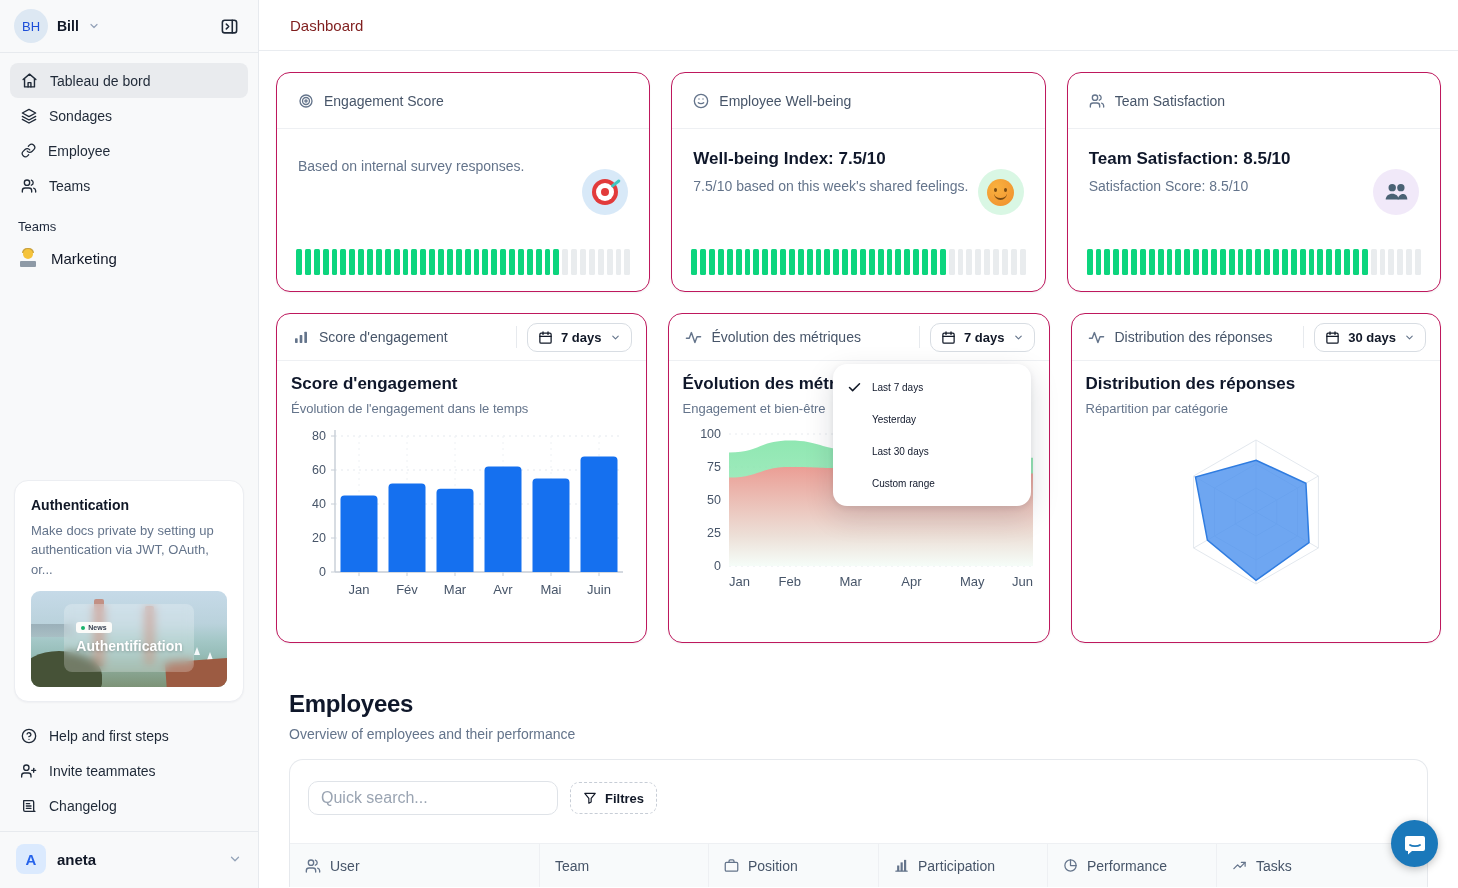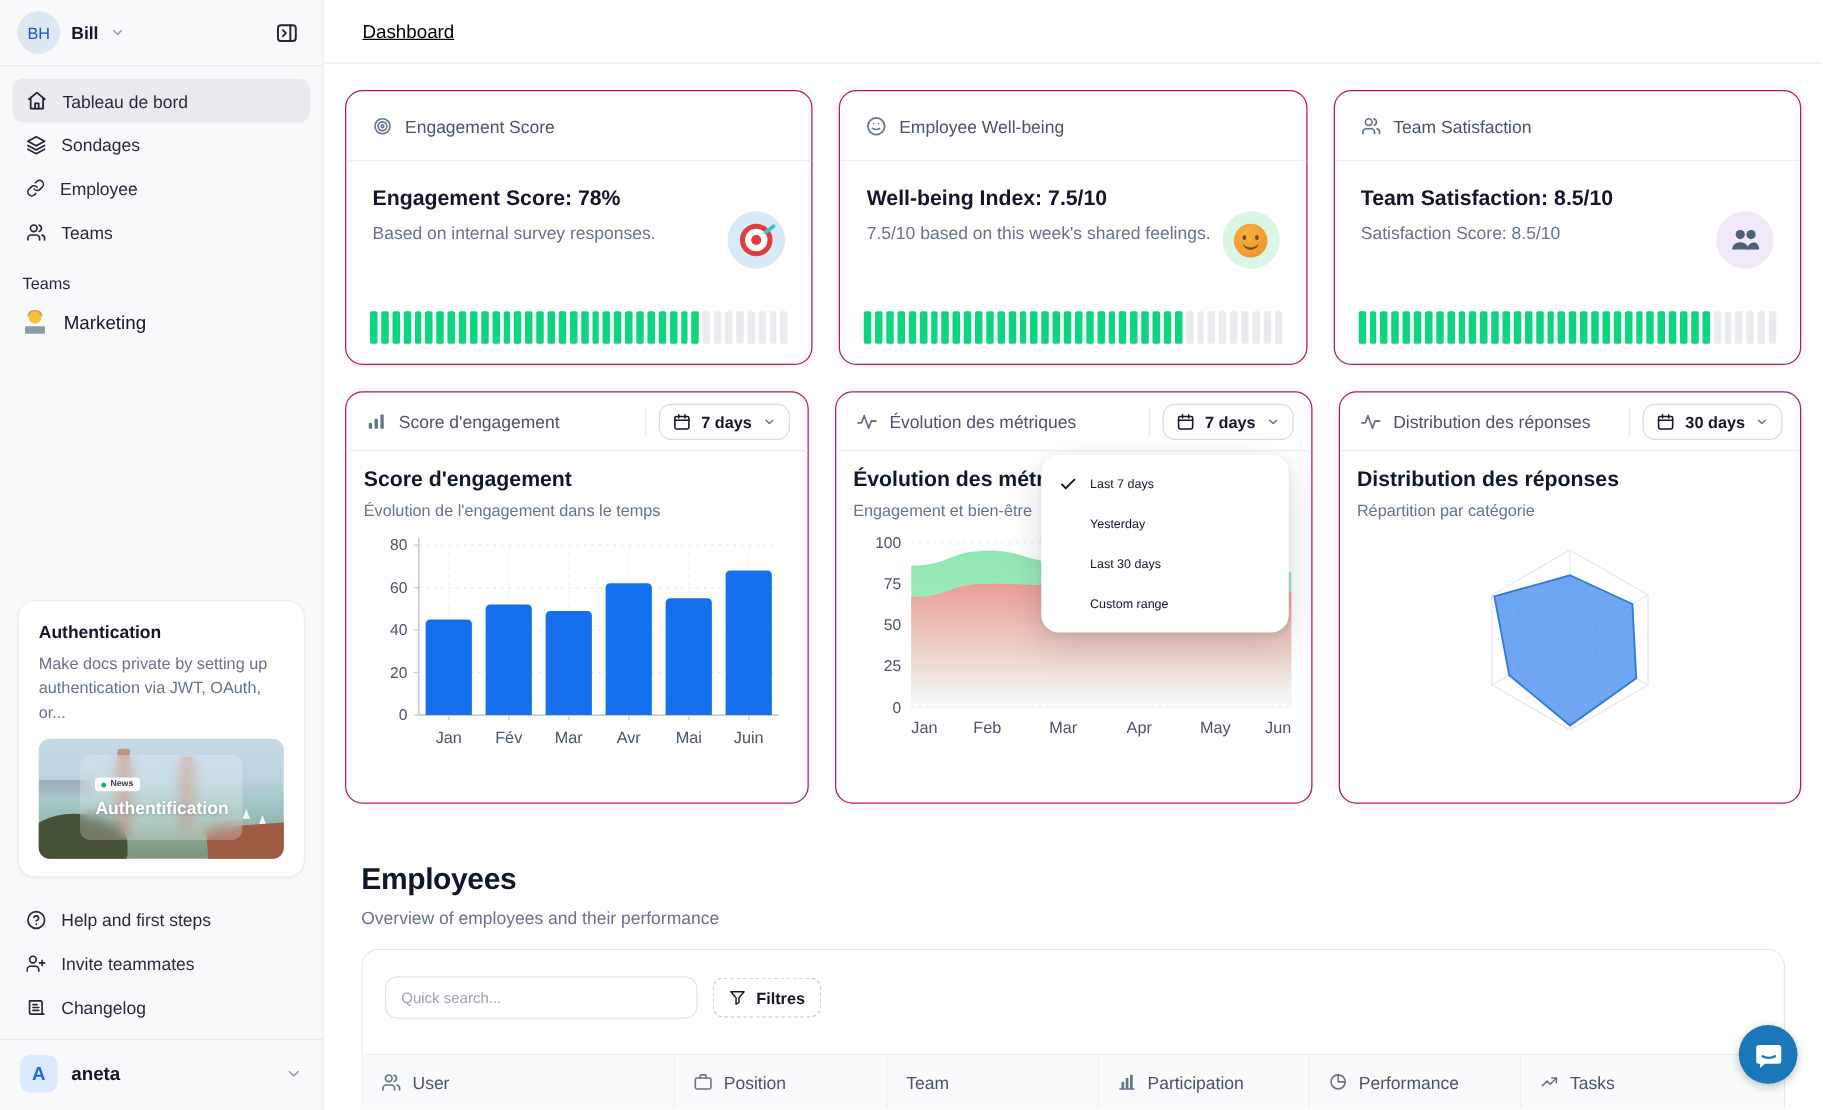--- a/index.html
+++ b/index.html
@@ -46,21 +46,21 @@
 
   .sb-footer-nav { padding:6px 10px 8px 10px; }
   .sb-account { display:flex; align-items:center; gap:11px; padding:12px 16px 14px 16px; border-top:1px solid #e7eaee; }
   .avatar-square { width:30px; height:30px; border-radius:8px; background:#dbeafe; color:#2563eb; font-weight:bold; font-size:15px; display:flex; align-items:center; justify-content:center; }
   .sb-account-name { font-size:15px; font-weight:bold; color:#111827; }
   .sb-account .chev { margin-left:auto; }
 
   
   .main { flex:1; display:flex; flex-direction:column; height:100%; overflow:hidden; background:#fff; }
   .main-header { height:51px; min-height:51px; border-bottom:1px solid #e9ecf0; display:flex; align-items:center; padding-left:31px; }
-  .main-title { font-size:15px; color:#000000;text-decoration:underline; }
+  .main-title { font-size:15px; color:#7f1d1d; }
   .content { flex:1; padding:0 17px; overflow:hidden; }
 
   .cards-row { display:flex; gap:21px; margin-top:21px; }
   .card { flex:1; background:#fff; border:1px solid #be185d; border-radius:14px; box-shadow:0 1px 2px rgba(15,23,42,.05); position:relative; }
   .stat-card { height:220px; }
   .card-head { display:flex; align-items:center; gap:10px; padding:0 21px; height:56px; border-bottom:1px solid #eef0f3; color:#475569; }
   .card-head-label { font-size:14px; color:#475569; }
   .head-icon { color:#64748b; display:flex; }
   .stat-body { padding:20px 21px 0 21px; }
   .stat-title { font-size:17px; font-weight:bold; color:#0f172a; }
@@ -97,21 +97,21 @@
   .dropdown { position:absolute; left:833px; top:364px; width:198px; background:#fff; border-radius:14px; box-shadow:0 10px 30px rgba(15,23,42,.14), 0 2px 6px rgba(15,23,42,.08); padding:7px 0; z-index:50; }
   .dd-item { display:flex; align-items:center; height:32px; padding:0 14px; font-size:10px; color:#0f172a; cursor:pointer; }
   .dd-check { width:25px; display:flex; align-items:center; color:#111827; }
 
   
   .employees-sec { margin:47px 13px 0 13px; }
   .emp-title { font-size:24px; font-weight:bold; color:#0f172a; letter-spacing:-.3px; }
   .emp-sub { font-size:14px; color:#64748b; margin-top:8px; }
   .table-card { margin-top:17px; border:1px solid #e6e9ed; border-bottom:none; border-radius:14px 14px 0 0; background:#fff; height:128px; overflow:hidden; display:flex; flex-direction:column; }
   .table-toolbar { display:flex; align-items:center; gap:12px; padding:21px 18px 0 18px; }
-  .search-input { width:250px; height:34px; border:1px solid #dfe3e8; border-radius:10px; padding:0 12px; font-size:12px; color:#0f172a; font-family:"Liberation Sans",sans-serif; outline:none; background:#fff; }
+  .search-input { width:250px; height:34px; border:1px solid #dfe3e8; border-radius:10px; padding:0 12px; font-size:16px; color:#0f172a; font-family:"Liberation Sans",sans-serif; outline:none; background:#fff; }
   .search-input::placeholder { color:#9aa4b2; }
   .filters-btn { display:flex; align-items:center; gap:8px; height:32px; padding:0 12px; border:1px dashed #c7cdd6; border-radius:9px; background:#fff; font-size:13px; font-weight:bold; color:#111827; cursor:pointer; }
   .thead-row { display:flex; margin-top:28px; background:#f8fafb; border-top:1px solid #eef0f3; flex:1; }
   .th-col { display:flex; align-items:center; gap:9px; padding:0 15px; border-right:1px solid #eef0f3; color:#475569; font-size:14px; }
   .th-col:last-child { border-right:none; }
   .th-icon { color:#64748b; display:flex; }
 
   
   .chat-fab { position:absolute; right:20px; bottom:21px; width:47px; height:47px; border-radius:50%; background:#1a78ba; box-shadow:0 2px 8px rgba(0,0,0,.25); display:flex; align-items:center; justify-content:center; cursor:pointer; z-index:60; }
 
@@ -279,21 +279,20 @@
       <span class="head-icon">
                 <svg width="16" height="16" viewBox="0 0 24 24" fill="none" stroke="currentColor" stroke-width="2" stroke-linecap="round" stroke-linejoin="round">
                   <circle cx="12" cy="12" r="9"></circle>
                   <circle cx="12" cy="12" r="5.2"></circle>
                   <circle cx="12" cy="12" r="1.6"></circle>
                 </svg>
               </span>
       <span class="card-head-label">Engagement Score</span>
     </div>
     <div class="stat-body">
-      <div class="stat-title">Engagement Score: 78%</div>
       <div class="stat-sub">Based on internal survey responses.</div>
     </div>
     <div class="stat-badge" style="background:#d8e9f8">
               <span class="target-art">
                 <span class="target-dart"></span>
               </span>
             </div>
     <div class="progress-track">
               <span class="seg" style="background:#0cd57e"></span>
               <span class="seg" style="background:#0cd57e"></span>
@@ -677,31 +676,31 @@
                 <span class="th-icon">
                   <svg width="16" height="16" viewBox="0 0 24 24" fill="none" stroke="currentColor" stroke-width="2" stroke-linecap="round" stroke-linejoin="round">
                     <path d="M16 21v-2a4 4 0 0 0-4-4H6a4 4 0 0 0-4 4v2"></path>
                     <circle cx="9" cy="7" r="4"></circle>
                     <path d="M22 21v-2a4 4 0 0 0-3-3.87"></path>
                     <path d="M15.5 3.2a4 4 0 0 1 0 7.6"></path>
                   </svg>
                 </span>
                 <span>User</span>
               </div>
+              <div class="th-col" style="width: 169px; min-width: 169px;">
+                <span>Team</span>
+              </div>
               <div class="th-col" style="width: 170px; min-width: 170px;">
                 <span class="th-icon">
                   <svg width="15" height="15" viewBox="0 0 24 24" fill="none" stroke="currentColor" stroke-width="2" stroke-linecap="round" stroke-linejoin="round">
                     <rect x="2" y="7" width="20" height="14" rx="2"></rect>
                     <path d="M8 7V5a2 2 0 0 1 2-2h4a2 2 0 0 1 2 2v2"></path>
                   </svg>
                 </span>
                 <span>Position</span>
-              </div>
-              <div class="th-col" style="width: 169px; min-width: 169px;">
-                <span>Team</span>
               </div>
               <div class="th-col" style="width: 169px; min-width: 169px;">
                 <span class="th-icon">
                   <svg width="15" height="15" viewBox="0 0 24 24" fill="none" stroke="currentColor" stroke-width="2" stroke-linecap="round" stroke-linejoin="round">
                     <line x1="3" y1="21" x2="21" y2="21"></line>
                     <rect x="5" y="12" width="3.5" height="9" fill="currentColor" stroke="none"></rect>
                     <rect x="10.5" y="7" width="3.5" height="14" fill="currentColor" stroke="none"></rect>
                     <rect x="16" y="3" width="3.5" height="18" fill="currentColor" stroke="none"></rect>
                   </svg>
                 </span>

